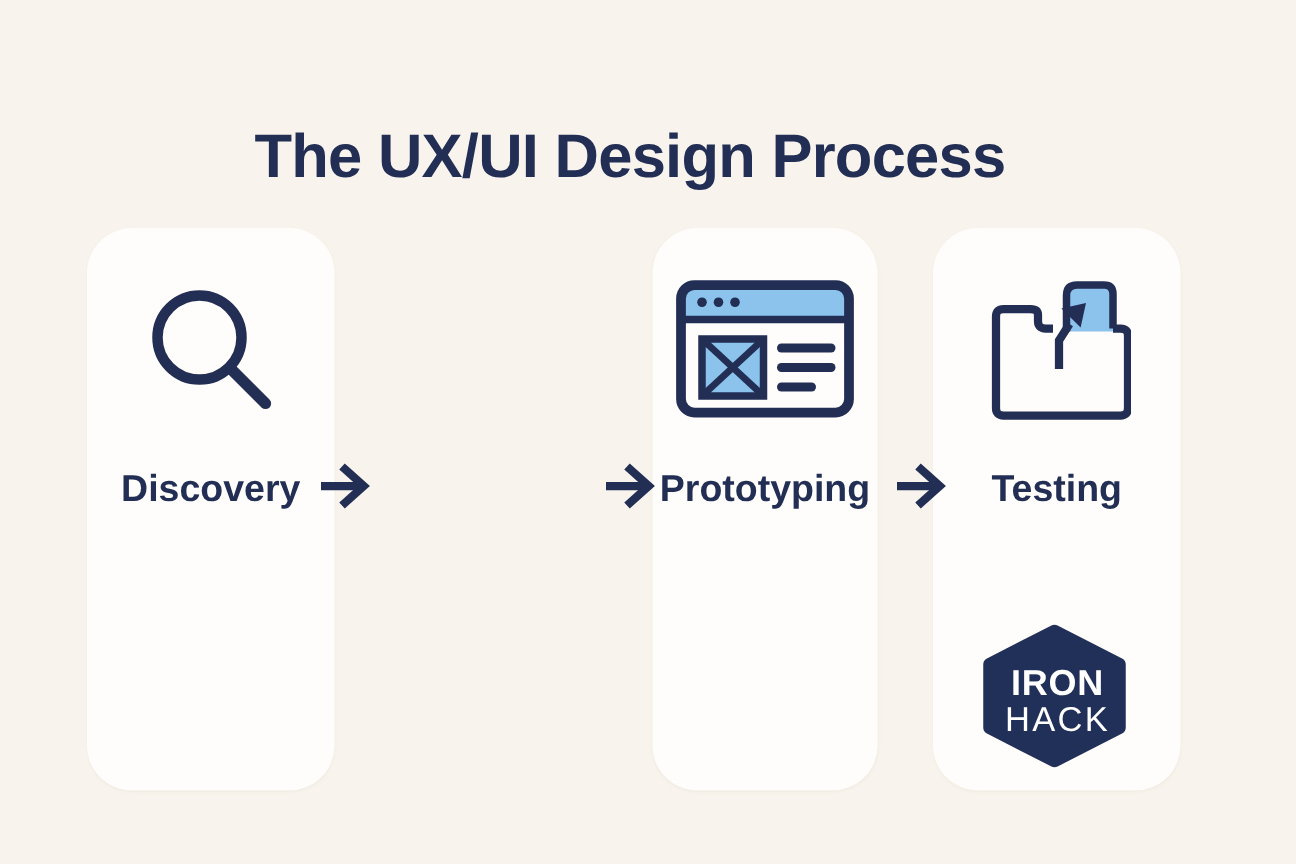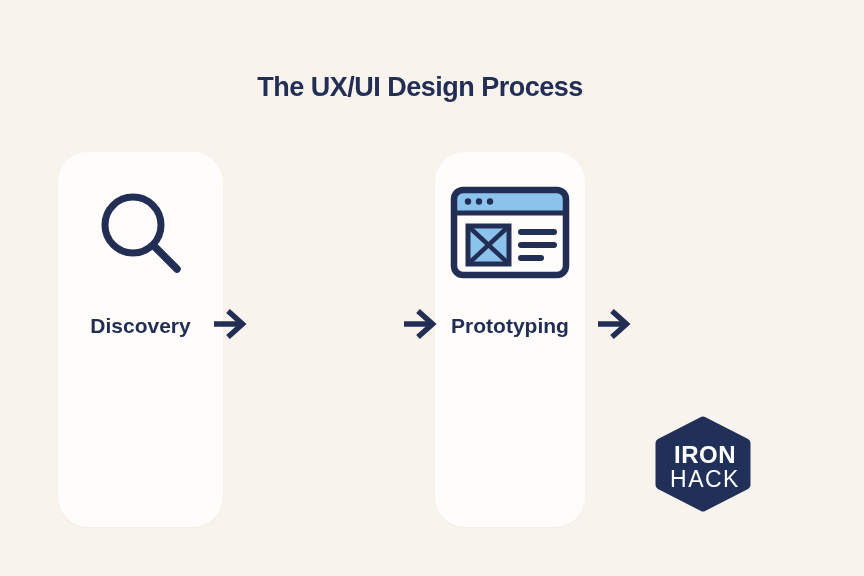--- a/index.html
+++ b/index.html
@@ -5,21 +5,21 @@
   html,body{margin:0;padding:0;}
   body{
     width:864px;height:576px;overflow:hidden;position:relative;
     background:#f8f4ed;
     font-family:"Liberation Sans", sans-serif;
   }
   .canvas{position:absolute;inset:0;}
   .title{
     position:absolute;top:54px;left:0;width:840px;
     text-align:center;
-    font-size:27px;font-weight:700;letter-spacing:-0.5px;
+    font-size:41px;font-weight:700;letter-spacing:-0.5px;
     color:#222e54;
   }
   .card{
     position:absolute;top:152px;height:375px;
     background:#fefdfb;border-radius:30px;
     box-shadow:0 1px 2px rgba(190,180,160,0.12);
   }
   .card-1{left:58px;width:165px;}
   .card-2{left:244px;width:166px;}
   .card-3{left:435px;width:150px;}
@@ -28,21 +28,21 @@
     position:absolute;left:0;right:0;top:0;
     display:flex;justify-content:center;align-items:flex-start;
   }
   .icon-search{margin-top:38px;}
   .icon-bulb{margin-top:30px;}
   .icon-browser{margin-top:34px;}
   .icon-folder{margin-top:33px;}
   .step-label{
     position:absolute;top:159px;left:-14px;right:-14px;
     text-align:center;
-    font-size:21px;font-weight:700;color:#222e54;
+    font-size:25px;font-weight:700;color:#222e54;
     line-height:30px;
     white-space:nowrap;
   }
   .flow-arrow{position:absolute;top:306px;width:36px;height:36px;}
   .arrow-1{left:212px;}
   .arrow-2{left:402px;}
   .arrow-3{left:596px;}
   .logo{position:absolute;left:655px;top:416px;width:100px;height:96px;}
   .logo text{fill:#ffffff;}
   .logo .t1{font-family:"Liberation Sans",sans-serif;font-weight:700;font-size:24px;letter-spacing:0.5px;}
@@ -84,20 +84,37 @@
         <line x1="59" y1="40" x2="18" y2="78" stroke="#222e54" stroke-width="4.5"></line>
 
         <line x1="71" y1="46" x2="104" y2="46" stroke="#222e54" stroke-width="6" stroke-linecap="round"></line>
         <line x1="71" y1="59" x2="104" y2="59" stroke="#222e54" stroke-width="6" stroke-linecap="round"></line>
         <line x1="71" y1="72" x2="91" y2="72" stroke="#222e54" stroke-width="6" stroke-linecap="round"></line>
       </svg>
     </div>
     <div class="step-label">Prototyping</div>
   </div>
 
+  <div class="card card-4">
+    <div class="icon-wrap">
+      <svg class="icon-folder" width="98" height="98" viewBox="0 0 98 98">
+
+        <path d="M55,42 L55,12 Q55,5 62,5 L80,5 Q86,5 86,11 L86,42 Z" fill="#8cc3ed"></path>
+        <path d="M55,40 L55,12 Q55,5 62,5 L80,5 Q86,5 86,11 L86,34" fill="none" stroke="#222e54" stroke-width="5" stroke-linejoin="round"></path>
+
+        <path d="M8,36 L96,36 L96,87 Q96,92 91,92 L13,92 Q8,92 8,87 Z" fill="#fefdfb"></path>
+
+        <path d="M46,34 L41,34 Q36,34 36,29 L36,25 Q36,21 31,21 L13,21 Q8,21 8,26 L8,87 Q8,92 13,92 L91,92 Q96,92 96,87 L96,39 Q96,34 91,34 L86,34" fill="none" stroke="#222e54" stroke-width="5.5" stroke-linejoin="round"></path>
+
+        <path d="M50,61 L50,42 L57,31" fill="none" stroke="#222e54" stroke-width="5.5" stroke-linejoin="miter"></path>
+        <path d="M68,17 L64.4,33.4 L51.6,20.6 Z" fill="#222e54"></path>
+      </svg>
+    </div>
+    <div class="step-label">Testing</div>
+  </div>
 
   <svg class="flow-arrow arrow-1" viewBox="0 0 36 36">
     <line x1="2" y1="18" x2="28" y2="18" stroke="#222e54" stroke-width="5.5"></line>
     <path d="M16,5 L30.5,18 L16,31" fill="none" stroke="#222e54" stroke-width="5.5"></path>
   </svg>
   <svg class="flow-arrow arrow-2" viewBox="0 0 36 36">
     <line x1="2" y1="18" x2="28" y2="18" stroke="#222e54" stroke-width="5.5"></line>
     <path d="M16,5 L30.5,18 L16,31" fill="none" stroke="#222e54" stroke-width="5.5"></path>
   </svg>
   <svg class="flow-arrow arrow-3" viewBox="0 0 36 36">

